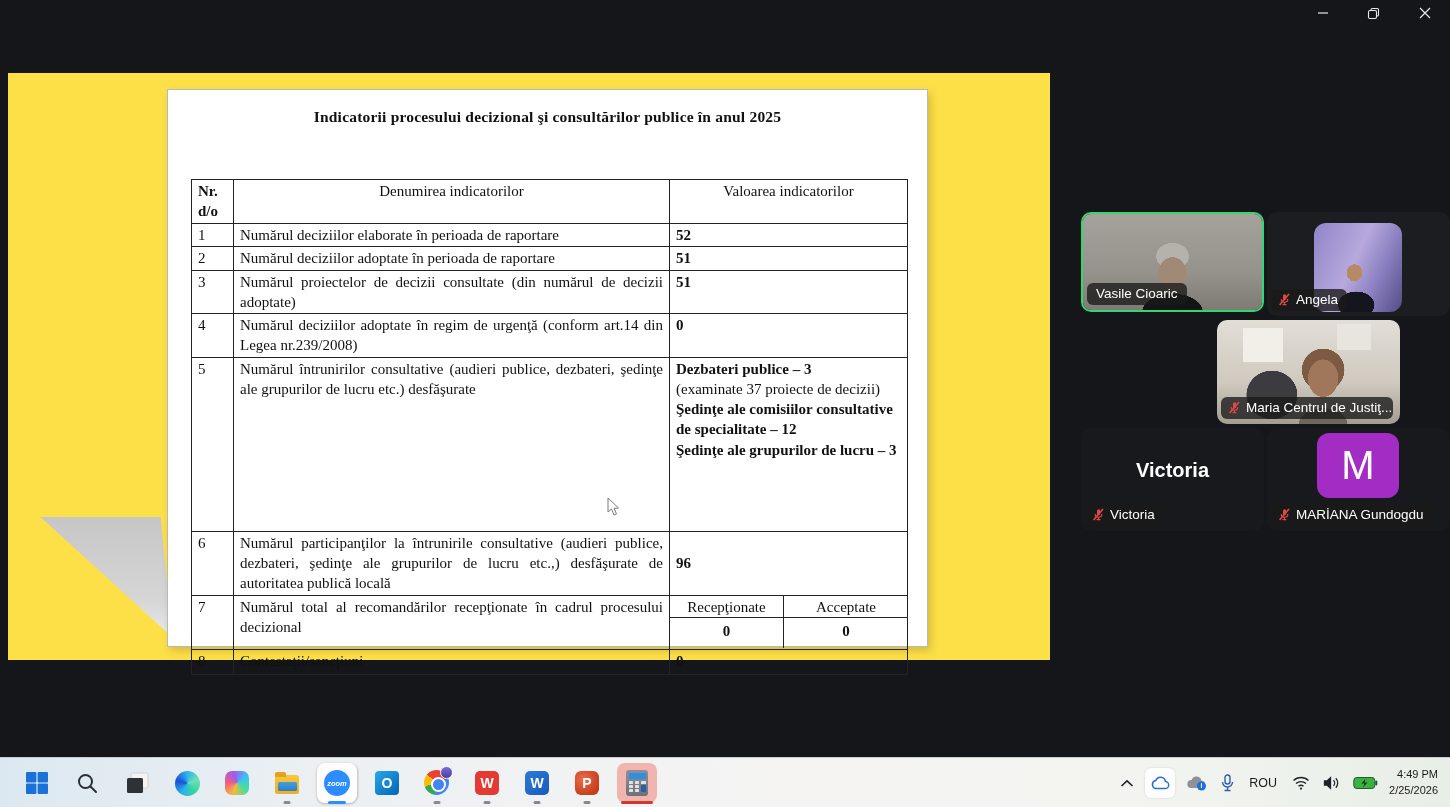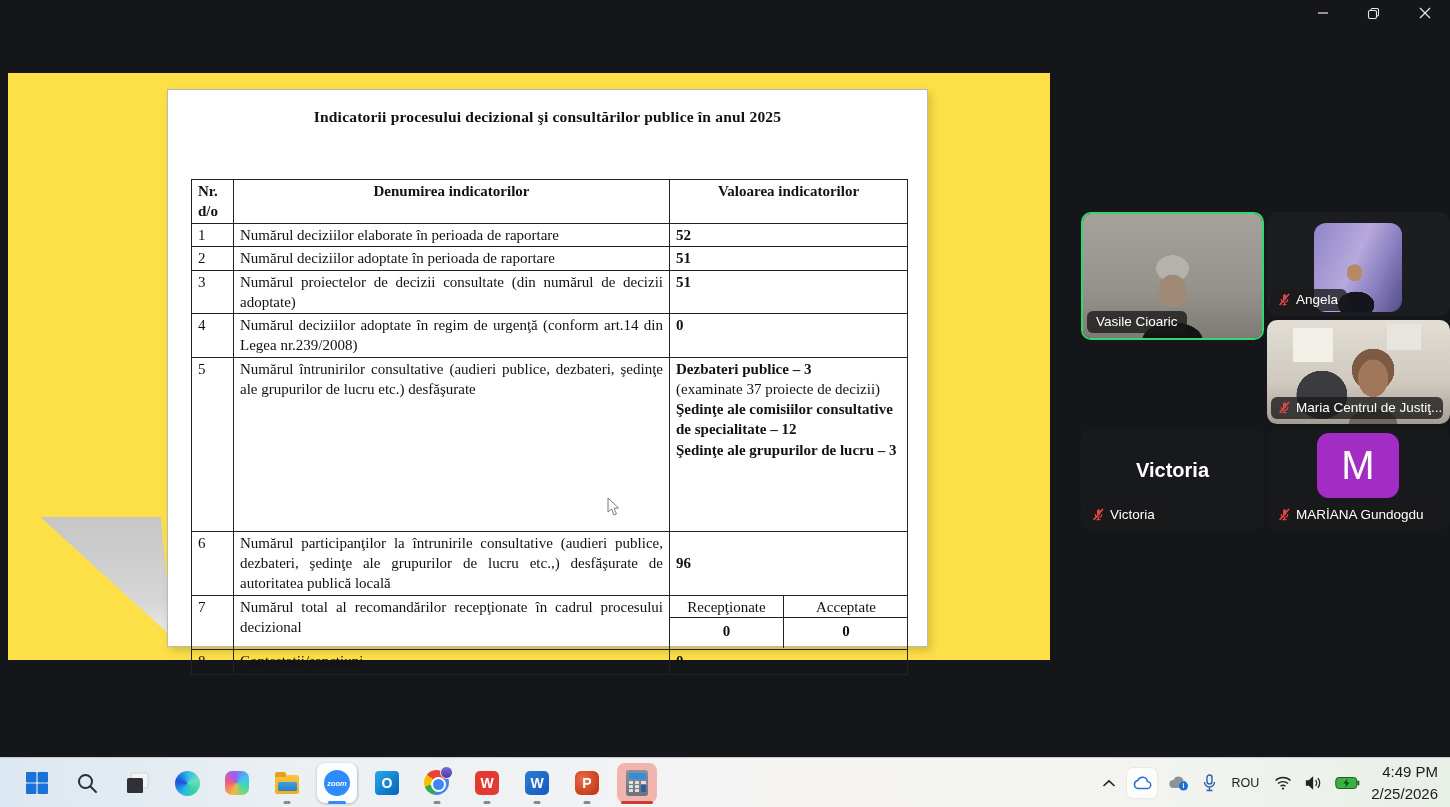--- a/index.html
+++ b/index.html
@@ -21,43 +21,43 @@
   .doc-title { position:absolute; left:0; top:18px; width:100%; text-align:center;
      font-family:"Liberation Serif", serif; font-weight:bold; font-size:15.5px; color:#111; letter-spacing:.2px; }
 
   table.doc { position:absolute; left:23px; top:41px; width:716px; border-collapse:collapse;
      font-family:"Liberation Serif", serif; font-size:15px; color:#111; table-layout:fixed;margin-top:48px; }
   table.doc td, table.doc th { border:1.6px solid #232323; vertical-align:top; padding:1px 6px; line-height:1.35; }
   col.c-num { width:42px; } col.c-name { width:436px; } col.c-val { width:238px; }
   tr.h-head  { height:44px; } tr.h-r1 { height:22px; } tr.h-r2 { height:22px; }
   tr.h-r3 { height:42px; } tr.h-r4 { height:42px; } tr.h-r5 { height:174px; }
   tr.h-r6 { height:64px; } tr.h-r7 { height:54px; } tr.h-r8 { height:25px; }
-  .th-txt { font-weight:bold; text-align:center; }
+  .th-txt { font-weight:normal; text-align:center; }
   td.numcell { text-align:left; }
   td.namecell { text-align:justify; }
   td.valcell { text-align:left; font-weight:bold; }
   td.valcell.vmid { vertical-align:middle; }
   td.val5 { text-align:left; font-weight:normal; }
   .b { font-weight:bold; }
   .sub7 { display:grid; grid-template-columns:114px 124px; grid-template-rows:22px 30px; height:52px; margin:-1px -6px; }
   .sub7 > div { display:flex; align-items:flex-start; justify-content:center; }
   .sub7 .sh { border-bottom:1.6px solid #232323; font-weight:normal; padding-top:1px; }
   .sub7 .sh.l, .sub7 .sv.l { border-right:1.6px solid #232323; }
   .sub7 .sv { font-weight:bold; padding-top:3px; }
 
   
   .cursor { position:absolute; left:598px; top:424px; }
 
   
   .tile { position:absolute; border-radius:10px; background:#1b1d20; overflow:hidden; }
   .tile.speaking { border:2.5px solid #31d872; }
-  .t1 { left:1081px; top:212px; width:183px; height:128px; }
+  .t1 { left:1081px; top:212px; width:183px; height:100px; }
   .t2 { left:1267px; top:212px; width:183px; height:104px; }
   .t3 { left:1081px; top:320px; width:183px; height:104px; }
-  .t4 { left:1267px; top:320px; width:183px; height:104px; }
+  .t4 { left:1217px; top:320px; width:183px; height:104px; }
   .t5 { left:1081px; top:428px; width:183px; height:103px; background:#17191c; }
   .t6 { left:1267px; top:428px; width:183px; height:103px; background:#17191c; }
 
   .vid { position:absolute; inset:0; }
   .vid-vasile { background:
       radial-gradient(ellipse 50px 30px at 50% 102%, #141415 60%, transparent 61%),
       radial-gradient(ellipse 23px 27px at 50% 62%, #a08a76 60%, transparent 61%),
       radial-gradient(ellipse 27px 22px at 50% 44%, #b5b1ab 60%, transparent 61%),
       linear-gradient(180deg, #a5a19b 0%, #96928c 60%, #7e7a74 100%); }
   .vid-angela { position:absolute; left:47px; top:11px; width:88px; height:89px; border-radius:12px;
@@ -133,21 +133,21 @@
   .calc-ic { width:22px; height:26px; background:linear-gradient(180deg,#8d9096,#6f7277); border-radius:3px; padding:2.5px; }
   .calc-screen { width:100%; height:6px; background:#2e8fe0; border-radius:1px; margin-bottom:2px; }
   .calc-keys { display:grid; grid-template-columns:repeat(3,1fr); gap:1.2px; }
   .calc-keys span { height:3.2px; background:#dfe2e6; border-radius:.6px; }
   .calc-keys span.blue { background:#2b5ea8; grid-row:span 2; height:auto; }
 
   .tb-right { position:absolute; right:6px; top:0; height:50px; display:flex; align-items:center; gap:9px; }
   .tray-ic { display:flex; align-items:center; justify-content:center; height:32px; padding:0 2px; }
   .tray-tile { background:#fdfdfd; border-radius:6px; width:30px; height:30px; box-shadow:0 0 2px rgba(0,0,0,.15); }
   .lang { font-size:12.5px; color:#1b1b1b; padding:0 4px; }
-  .clock { text-align:right; font-size:15px; color:#1b1b1b; line-height:1.45; padding-right:6px; }
+  .clock { text-align:right; font-size:11px; color:#1b1b1b; line-height:1.45; padding-right:6px; }
 </style>
 </head>
 <body>
 
 <div class="root">
 
   <div class="win-controls">
     <div class="win-btn">
       <svg width="12" height="12" viewBox="0 0 12 12">
           <line x1="1" y1="6" x2="11" y2="6" stroke="#e8e8e8" stroke-width="1.2"></line>

